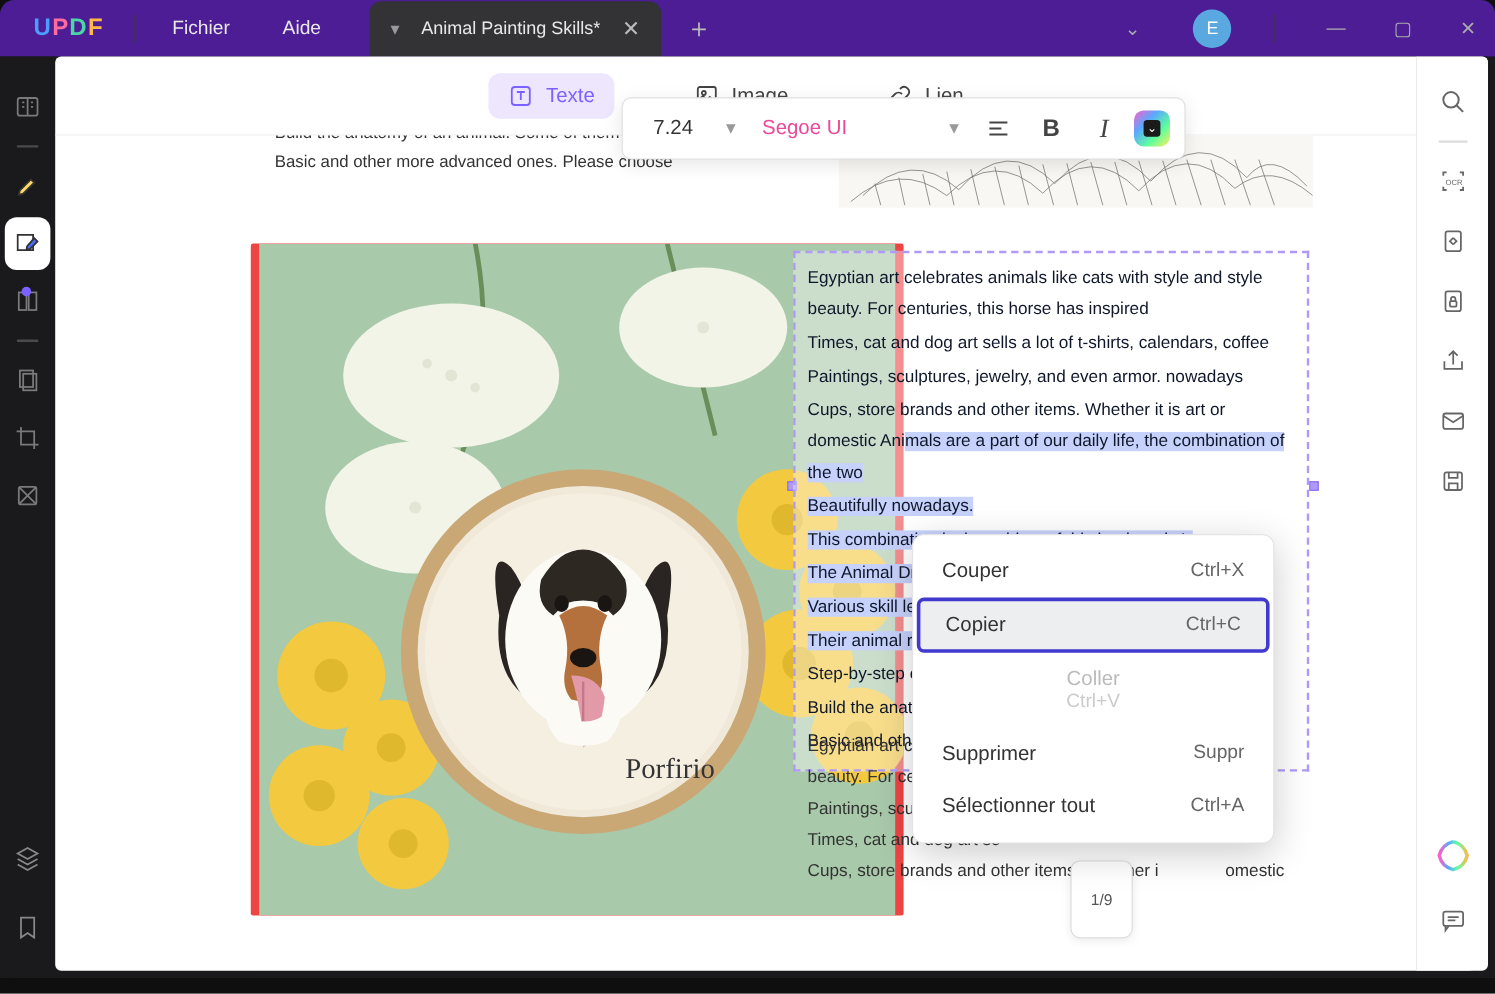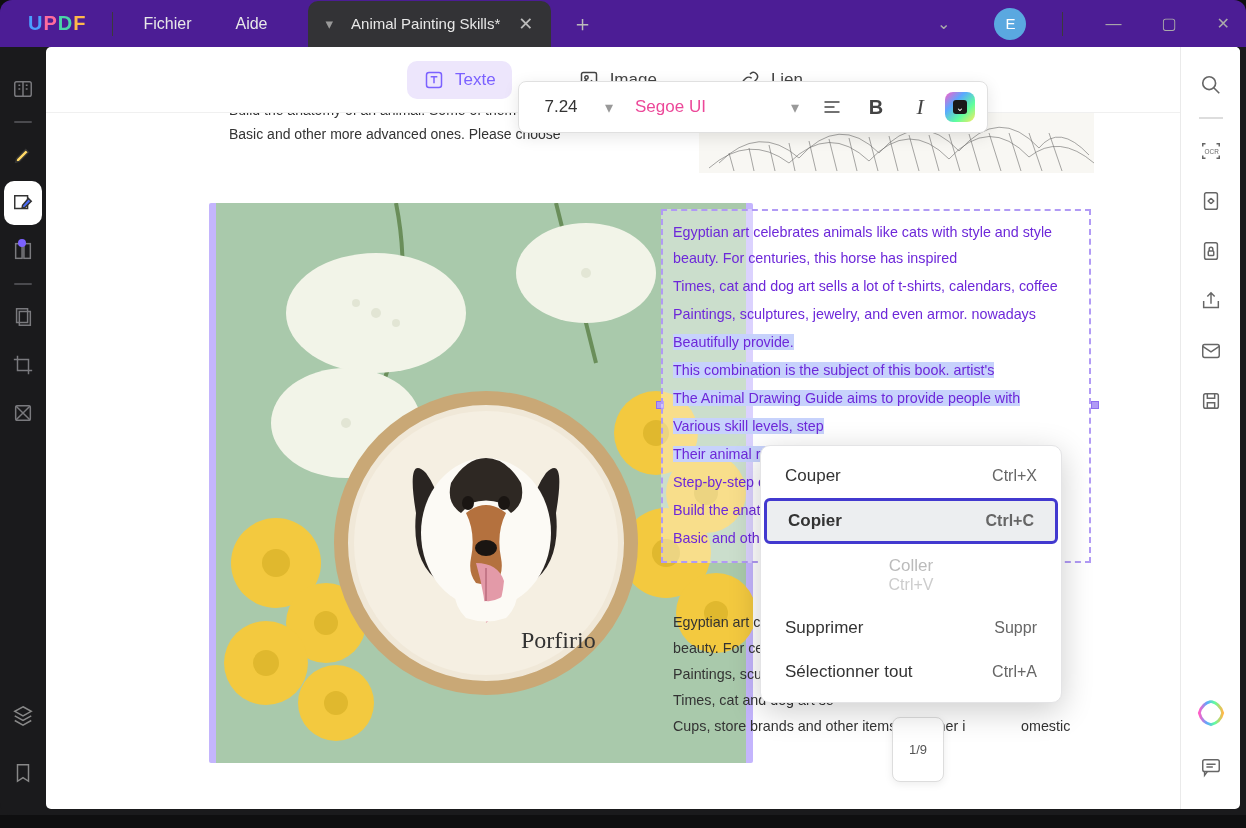--- a/index.html
+++ b/index.html
@@ -37,24 +37,24 @@
 
 .top-toolbar { height: 66px; display: flex; align-items: center; justify-content: center; gap: 50px; border-bottom: 1px solid #f0f0f0; }
 .tt-item { display: flex; align-items: center; gap: 10px; font-size: 17px; color: #444; cursor: pointer; padding: 8px 16px; border-radius: 10px; }
 .tt-item.active { background: #ede6fc; color: #7b61ff; }
 .tt-icon { width: 22px; height: 22px; display: flex; align-items: center; justify-content: center; }
 
 .doc-scroll { position: absolute; top: 66px; left: 0; right: 0; bottom: 0; overflow: hidden; }
 .page { background: #fff; margin: 0 auto; width: 1000px; position: relative; padding: 0; }
 .intro-text { position: absolute; left: 96px; top: -14px; width: 420px; font-size: 14px; color: #333; line-height: 1.7; }
 .intro-text .line { display: block; margin-left: 20px; }
-.hero-img { position: absolute; left: 96px; top: 90px; width: 544px; height: 560px; background: #c4b5fd; border-radius: 2px; overflow: hidden; text-decoration: underline; }
+.hero-img { position: absolute; left: 96px; top: 90px; width: 544px; height: 560px; background: #ef4444; border-radius: 2px; overflow: hidden; text-decoration: underline; }
 .hero-svg { width: 100%; height: 100%; }
 
-.text-block { position: absolute; left: 548px; top: 96px; width: 430px; font-size: 14.3px; color: #6d28d9; line-height: 1.82; border: 2px dashed #b19af5; padding: 8px 10px; background: rgba(255,255,255,0.4); }
+.text-block { position: absolute; left: 548px; top: 96px; width: 430px; font-size: 14.3px; color: #0f172a; line-height: 1.82; border: 2px dashed #b19af5; padding: 8px 10px; background: rgba(255,255,255,0.4); }
 .text-block .para { margin-bottom: 2px; }
 .highlighted { background: #c7d2fc; }
 .text-handle { position: absolute; width: 8px; height: 8px; background: #b19af5; border: 1px solid #8d6ff0; }
 .handle-l { left: 543px; top: 288px; }
 .handle-r { left: 978px; top: 288px; }
 
 .sketch-img { position: absolute; left: 586px; top: -30px; width: 395px; height: 90px; background: #f5f5f2; overflow: hidden; }
 
 .text-below { position: absolute; left: 560px; top: 496px; width: 420px; font-size: 14.3px; color: #333; line-height: 1.82; }
 
@@ -63,21 +63,21 @@
 .ft-drop { color: #999; padding: 0 8px; cursor: pointer; }
 .ft-font { border: none; font-size: 17px; width: 150px; color: #ec4899; outline: none; padding-left: 8px; }
 .ft-btn { width: 38px; height: 38px; display: flex; align-items: center; justify-content: center; color: #444; cursor: pointer; font-size: 19px; border-radius: 6px; }
 .ft-btn.bold { font-weight: bold; font-size: 20px; }
 .ft-btn.italic { font-style: italic; font-family: serif; font-size: 22px; }
 .color-chip { width: 30px; height: 30px; border-radius: 8px; background: linear-gradient(135deg,#ff5ec7,#5ba8ff,#5eff9e,#ffeb5e); position: relative; display: flex; align-items: center; justify-content: center; cursor: pointer; }
 .color-chip .inner { width: 14px; height: 14px; background: #1a1a1a; border-radius: 3px; color: #fff; font-size: 10px; display: flex; align-items: center; justify-content: center; }
 
 .context-menu { position: absolute; left: 714px; top: 398px; width: 302px; background: #fff; border-radius: 10px; box-shadow: 0 8px 32px rgba(0,0,0,0.2); padding: 8px 0; z-index: 20; border: 1px solid #e4e4e6; }
 .ctx-item { display: flex; justify-content: space-between; align-items: center; padding: 12px 24px; font-size: 17px; color: #333; cursor: pointer; }
-.ctx-item.highlight { background: #eceef0; border: 3px solid #4239cf; border-radius: 6px; margin: 0 3px; padding: 10px 21px; font-weight: bold; }
+.ctx-item.highlight { background: #eceef0; border: 3px solid #4239cf; border-radius: 6px; margin: 0 3px; padding: 10px 21px; }
 .ctx-item.disabled { color: #bbb; flex-direction: column; }
 .ctx-key { color: #666; font-size: 16px; }
 .ctx-item.disabled .ctx-key { color: #ccc; }
 
 .page-indicator { position: absolute; left: 846px; top: 670px; background: #fff; border: 1px solid #ddd; border-radius: 8px; padding: 24px 16px; font-size: 13px; color: #555; box-shadow: 0 2px 8px rgba(0,0,0,0.08); z-index: 5; }
 
 .ai-icon { width: 28px; height: 28px; }
 </style>
 </head>
 <body>
@@ -279,21 +279,22 @@
             </svg>
           </div>
 
           <div class="text-handle handle-l"></div>
           <div class="text-handle handle-r"></div>
 
           <div class="text-block">
             <div class="para"><span>Egyptian art celebrates animals like cats with style and style beauty. For centuries, this horse has inspired</span></div>
             <div class="para"><span>Times, cat and dog art sells a lot of t-shirts, calendars, coffee</span></div>
             <div class="para"><span>Paintings, sculptures, jewelry, and even armor. nowadays</span></div>
-            <div class="para"><span class="highlighted">Beautifully provide.</span></div>
+            <div class="para"><span>Cups, store brands and other items. Whether it is art or domestic Ani</span><span class="highlighted">mals are a part of our daily life, the combination of the two</span></div>
+            <div class="para"><span class="highlighted">Beautifully nowadays.</span></div>
             <div class="para"><span class="highlighted">This combination is the subject of this book. artist's</span></div>
             <div class="para"><span class="highlighted">The Animal Drawing Guide aims to provide people with</span></div>
             <div class="para"><span class="highlighted">Various skill levels, step</span></div>
             <div class="para"><span class="highlighted">Their animal renderings</span></div>
             <div class="para"><span>Step-by-step examples t</span></div>
             <div class="para"><span>Build the anatomy of an</span></div>
             <div class="para"><span>Basic and other more ad</span></div>
           </div>
 
           <div class="text-below">

